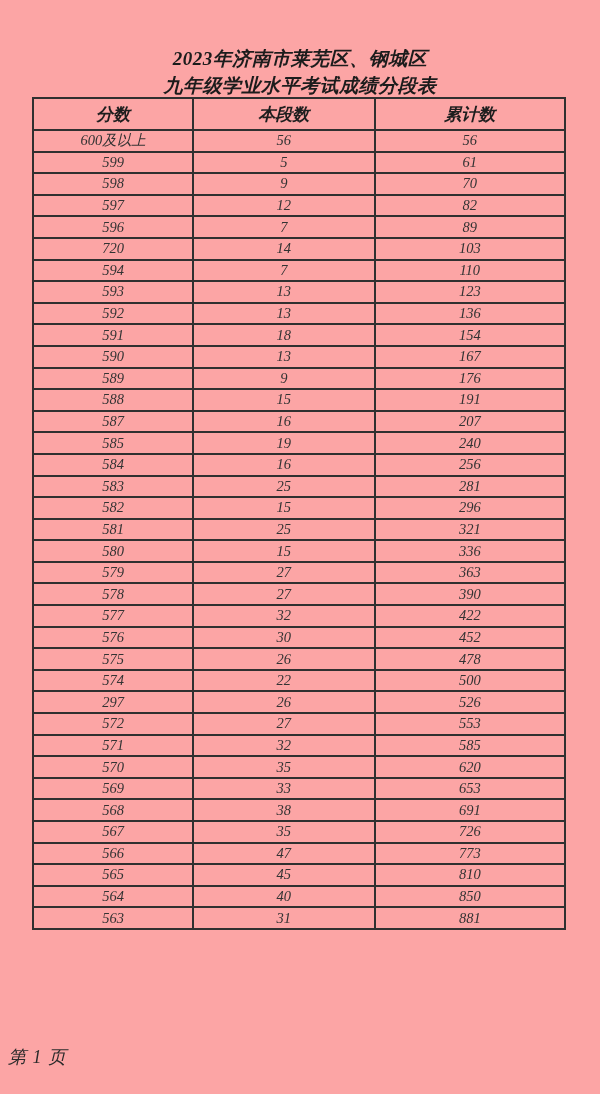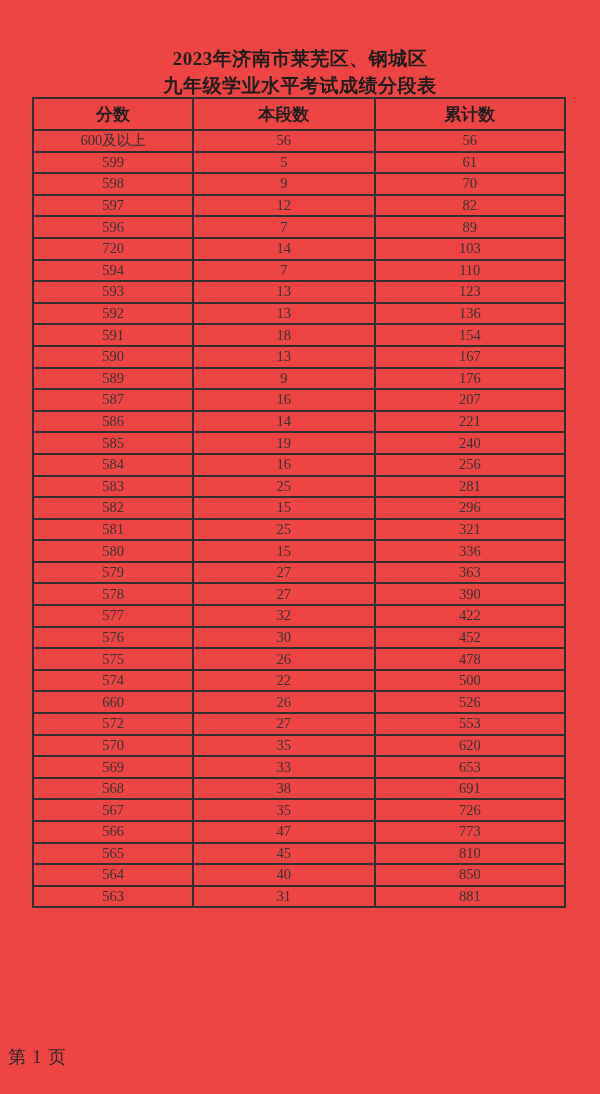--- a/index.html
+++ b/index.html
@@ -11,22 +11,23 @@
   body {
     width: 600px;
     height: 1094px;
     font-family: "Liberation Serif", "DejaVu Serif", serif;
     color: #2b2b2b;
   }
   .page {
     position: relative;
     width: 600px;
     height: 1094px;
-    background: #ef4444;
+    background: #fca5a5;
     overflow: hidden;
+    font-style: italic;
   }
   .doc-title {
     position: absolute;
     top: 45px;
     left: 0;
     width: 100%;
     text-align: center;
     font-weight: bold;
     font-size: 19px;
     line-height: 27px;
@@ -153,30 +154,30 @@
           <td>590</td>
           <td>13</td>
           <td>167</td>
         </tr>
         <tr>
           <td>589</td>
           <td>9</td>
           <td>176</td>
         </tr>
         <tr>
+          <td>588</td>
+          <td>15</td>
+          <td>191</td>
+        </tr>
+        <tr>
           <td>587</td>
           <td>16</td>
           <td>207</td>
         </tr>
         <tr>
-          <td>586</td>
-          <td>14</td>
-          <td>221</td>
-        </tr>
-        <tr>
           <td>585</td>
           <td>19</td>
           <td>240</td>
         </tr>
         <tr>
           <td>584</td>
           <td>16</td>
           <td>256</td>
         </tr>
         <tr>
@@ -223,30 +224,35 @@
           <td>575</td>
           <td>26</td>
           <td>478</td>
         </tr>
         <tr>
           <td>574</td>
           <td>22</td>
           <td>500</td>
         </tr>
         <tr>
-          <td>660</td>
+          <td>297</td>
           <td>26</td>
           <td>526</td>
         </tr>
         <tr>
           <td>572</td>
           <td>27</td>
           <td>553</td>
         </tr>
         <tr>
+          <td>571</td>
+          <td>32</td>
+          <td>585</td>
+        </tr>
+        <tr>
           <td>570</td>
           <td>35</td>
           <td>620</td>
         </tr>
         <tr>
           <td>569</td>
           <td>33</td>
           <td>653</td>
         </tr>
         <tr>

